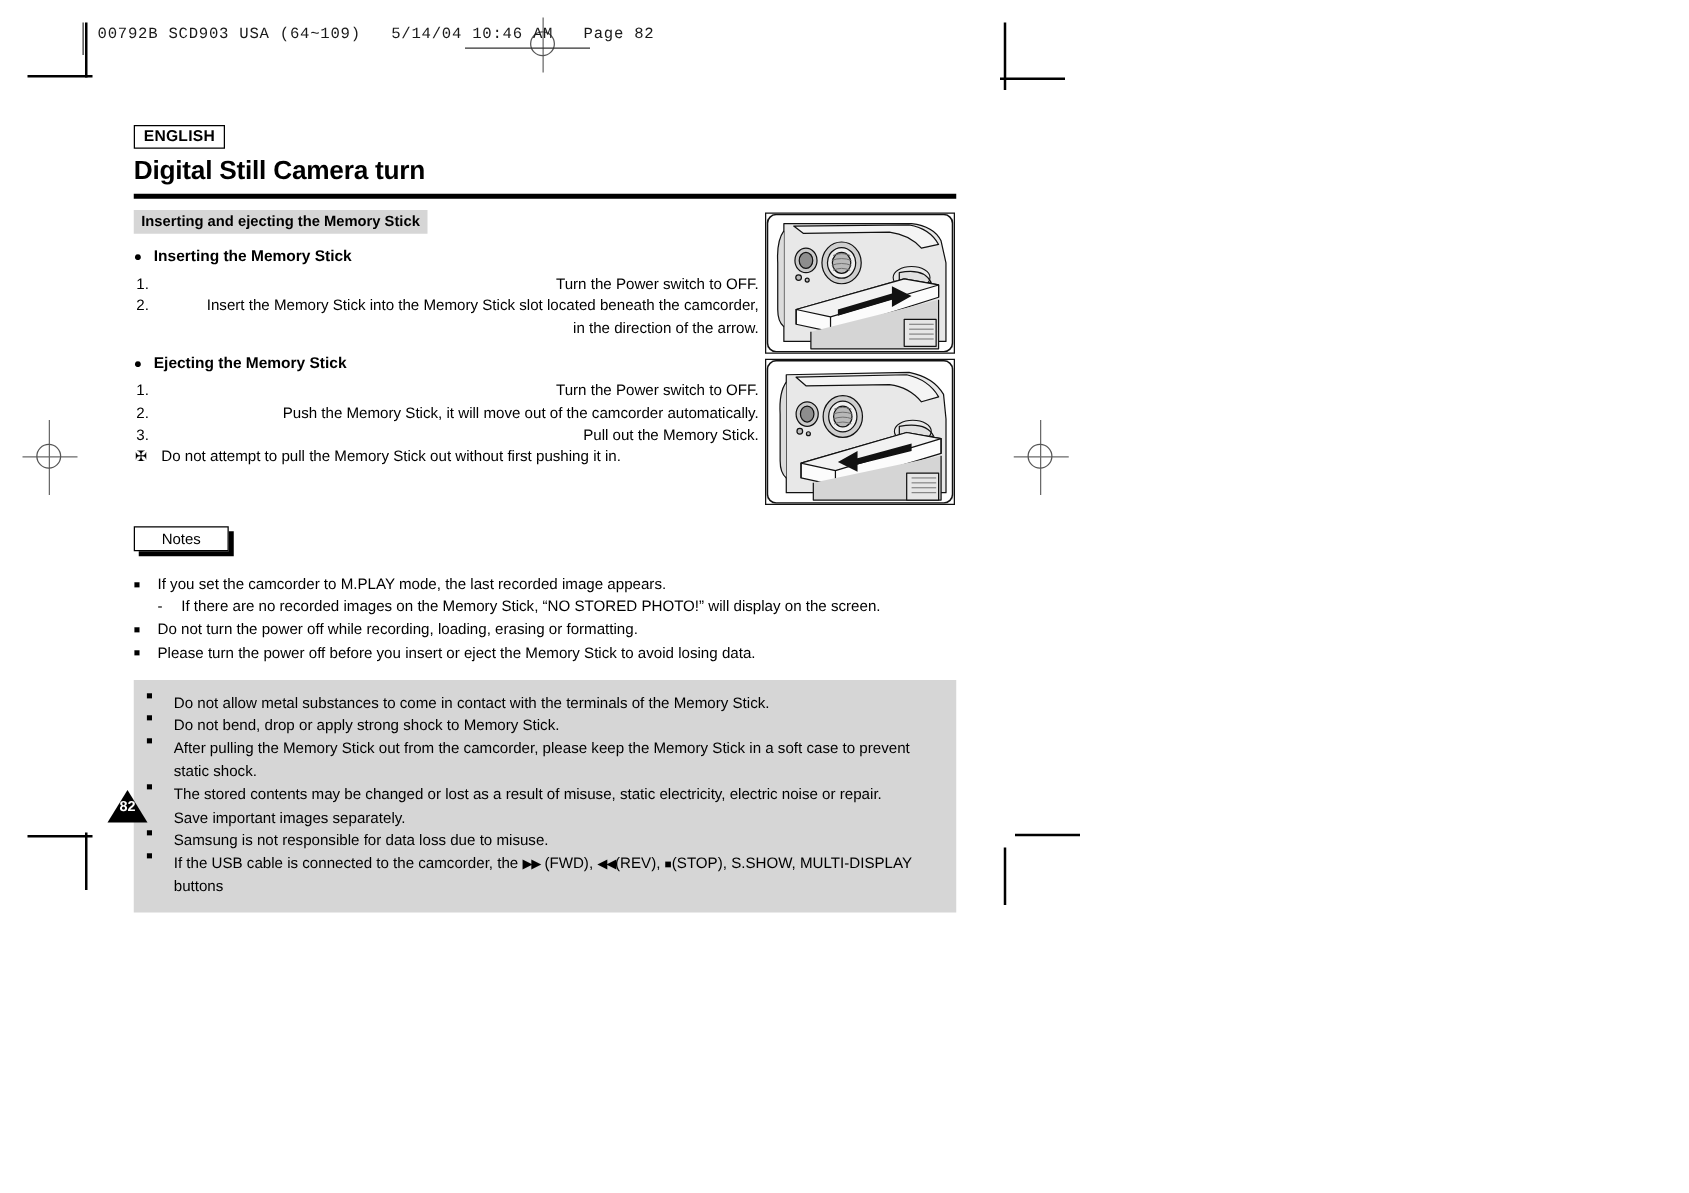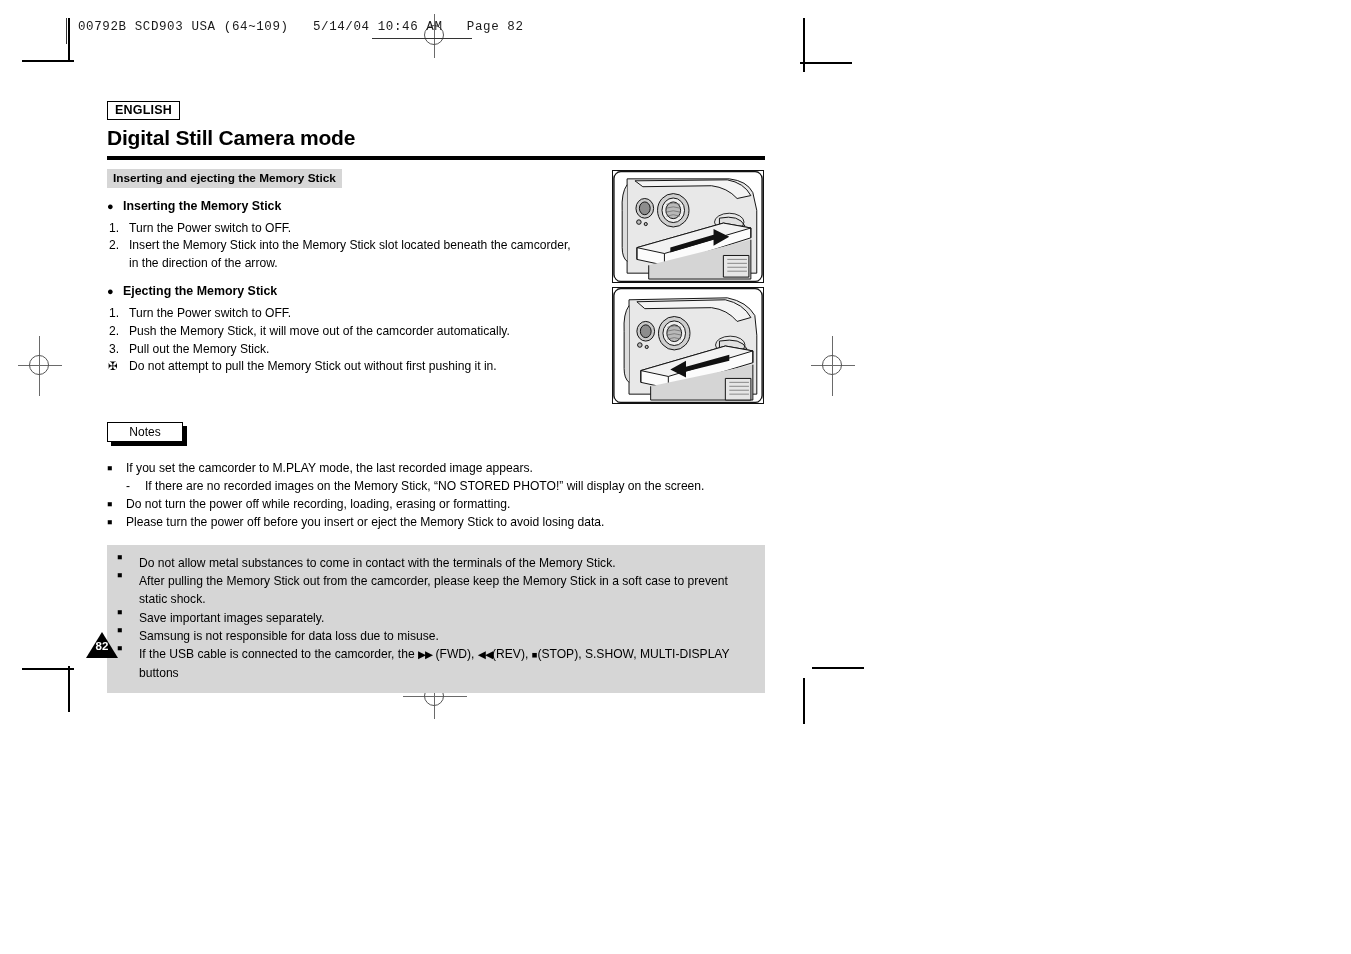--- a/index.html
+++ b/index.html
@@ -153,21 +153,21 @@
     font-size: 12.1px;
     line-height: 1.47;
   }
   ol.steps li .num {
     width: 22px;
     flex: 0 0 22px;
     text-align: left;
     padding-left: 2px;
     box-sizing: border-box;
   }
-  ol.steps li .txt { flex: 1 1 auto; }
+  ol.steps li .txt { flex: 1 1 auto; text-align: right; }
   ol.steps li .txt .cont { display: block; }
 
   .flower-note {
     display: flex;
     align-items: baseline;
     font-size: 12.1px;
     line-height: 1.47;
   }
   .flower-note .mark {
     width: 22px;
@@ -349,21 +349,21 @@
   </div>
 
   <div class="slug-tick"></div>
   <div class="slug">00792B SCD903 USA (64~109)   5/14/04 10:46 AM   Page 82</div>
   <div class="slug-rule"></div>
 
   <div class="content">
 
     <div class="english-badge">ENGLISH</div>
 
-    <h1 class="page-title">Digital Still Camera mode</h1>
+    <h1 class="page-title">Digital Still Camera turn</h1>
 
     <div class="title-rule"></div>
 
     <div class="section-bar">Inserting and ejecting the Memory Stick</div>
 
     <div class="left-col">
 
       <div class="sub-head">
         <span class="dot">●</span>
         <span>Inserting the Memory Stick</span>
@@ -437,25 +437,30 @@
 
     
     <div class="caution-box">
       <ul class="caution-list">
         <li>
           <span class="sq"></span>
           <span class="txt">Do not allow metal substances to come in contact with the terminals of the Memory Stick.</span>
         </li>
         <li>
           <span class="sq"></span>
+          <span class="txt">Do not bend, drop or apply strong shock to Memory Stick.</span>
+        </li>
+        <li>
+          <span class="sq"></span>
           <span class="txt">After pulling the Memory Stick out from the camcorder, please keep the Memory Stick in a soft case to prevent static shock.</span>
         </li>
         <li>
           <span class="sq"></span>
           <span class="txt">
+            <span>The stored contents may be changed or lost as a result of misuse, static electricity, electric noise or repair.</span>
             <span class="cont">Save important images separately.</span>
           </span>
         </li>
         <li>
           <span class="sq"></span>
           <span class="txt">Samsung is not responsible for data loss due to misuse.</span>
         </li>
         <li>
           <span class="sq"></span>
           <span class="txt">

